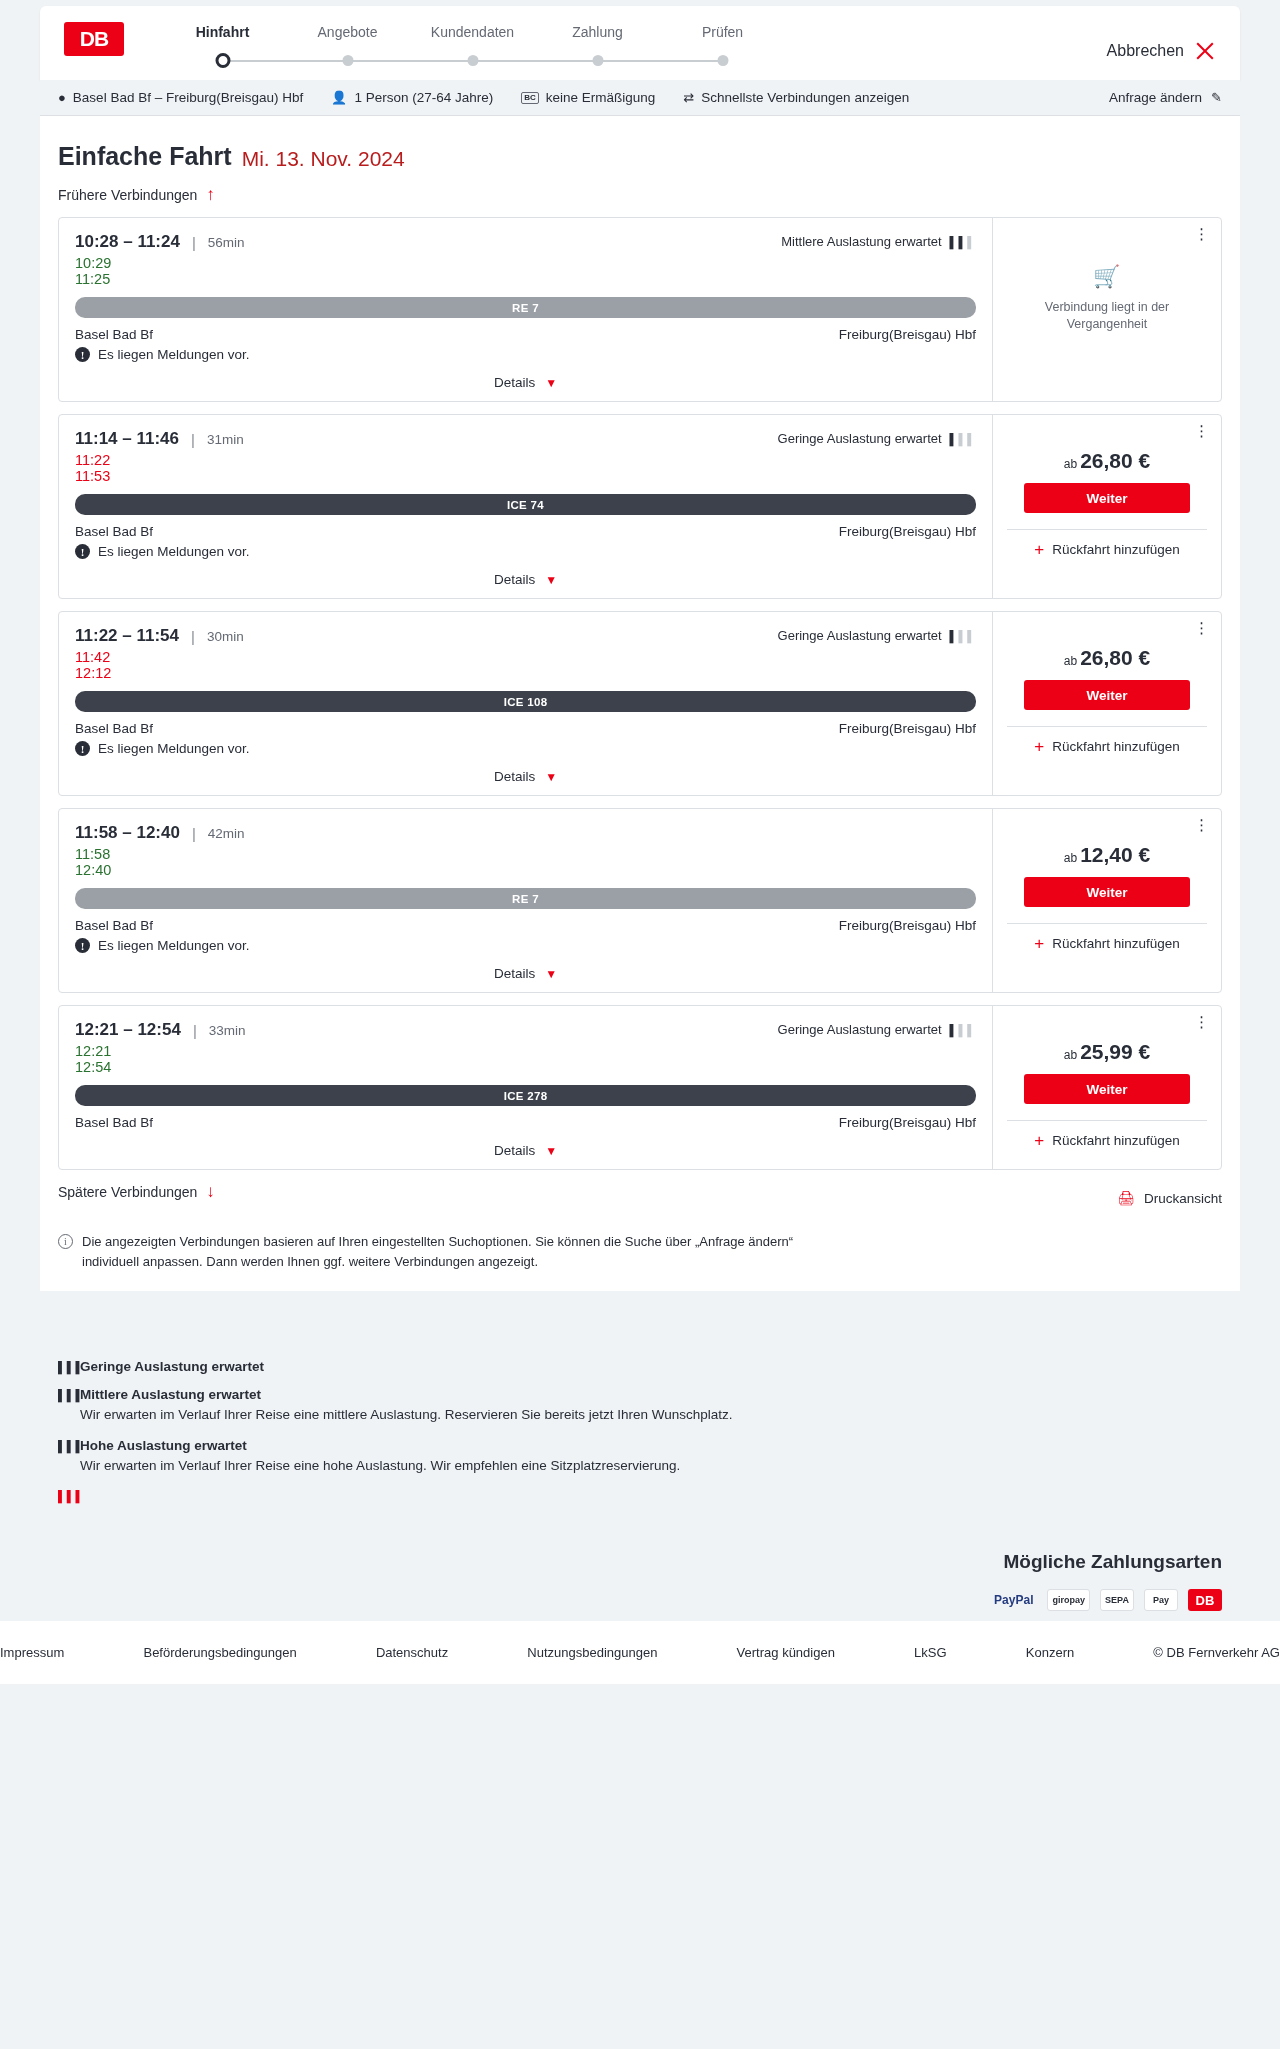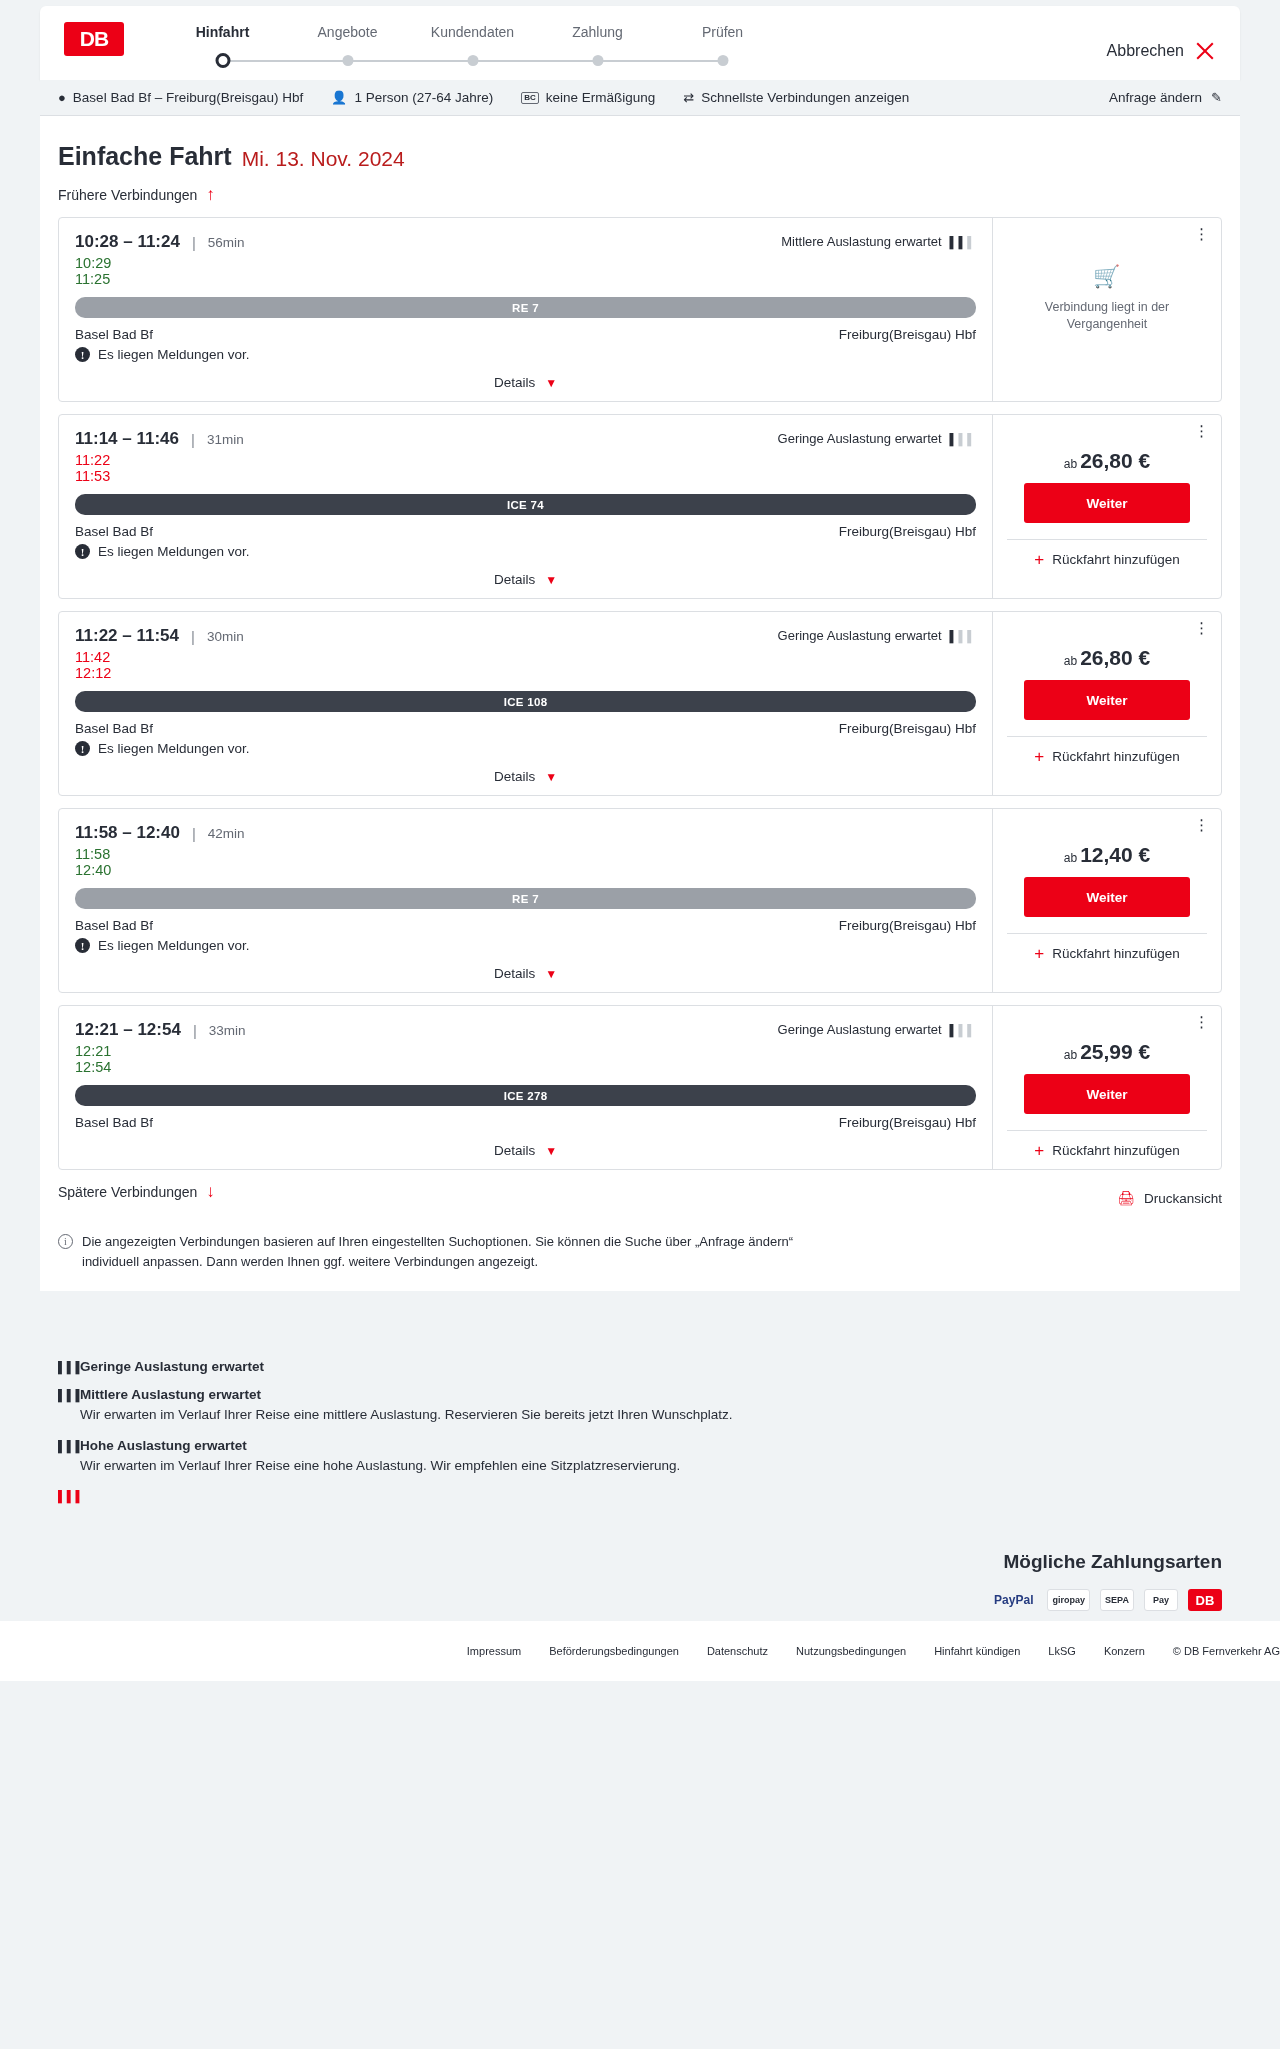--- a/index.html
+++ b/index.html
@@ -246,21 +246,21 @@
     font-size: 21px;
     font-weight: bold;
   }
   .price .ab { font-size: 12px; font-weight: normal; margin-right: 3px; }
   .weiter {
     margin-top: 10px;
     background: #ec0016;
     color: #fff;
     border: none;
     border-radius: 3px;
-    width: 166px; height: 40px;
+    width: 166px; height: 30px;
     font-size: 13.5px;
     font-weight: bold;
     cursor: pointer;
     font-family: "Liberation Sans", sans-serif;
   }
   .return-row {
     margin-top: 16px;
     border-top: 1px solid #dcdfe3;
     width: 100%;
     padding: 11px 0 10px 0;
@@ -344,23 +344,23 @@
     padding: 0 4px;
   }
   .pay-paypal { color: #253b80; font-size: 12px; border: none; background: transparent; }
   .pay-red { background: #ec0016; color: #fff; border: none; font-size: 13px; }
 
   
   .footer {
     background: #fff;
     padding: 24px 0;
     display: flex;
-    justify-content: flex-end;
+    justify-content: space-between;
     gap: 28px;
-    font-size: 11px;
+    font-size: 13px;
     color: #282d37;
   }
   .footer a { color: #282d37; text-decoration: none; cursor: pointer; }
 </style>
 </head>
 <body>
 
 <div class="page">
 
   <div class="header-wrap">
@@ -665,18 +665,18 @@
         <span class="pay-chip">Pay</span>
         <span class="pay-chip pay-red">DB</span>
       </div>
   </div>
 
   <div class="footer" id="footer">
       <a>Impressum</a>
       <a>Beförderungsbedingungen</a>
       <a>Datenschutz</a>
       <a>Nutzungsbedingungen</a>
-      <a>Hinfahrt kündigen</a>
+      <a>Vertrag kündigen</a>
       <a>LkSG</a>
       <a>Konzern</a>
       <a>© DB Fernverkehr AG</a>
     </div>
 </div>
 
 </body></html>

